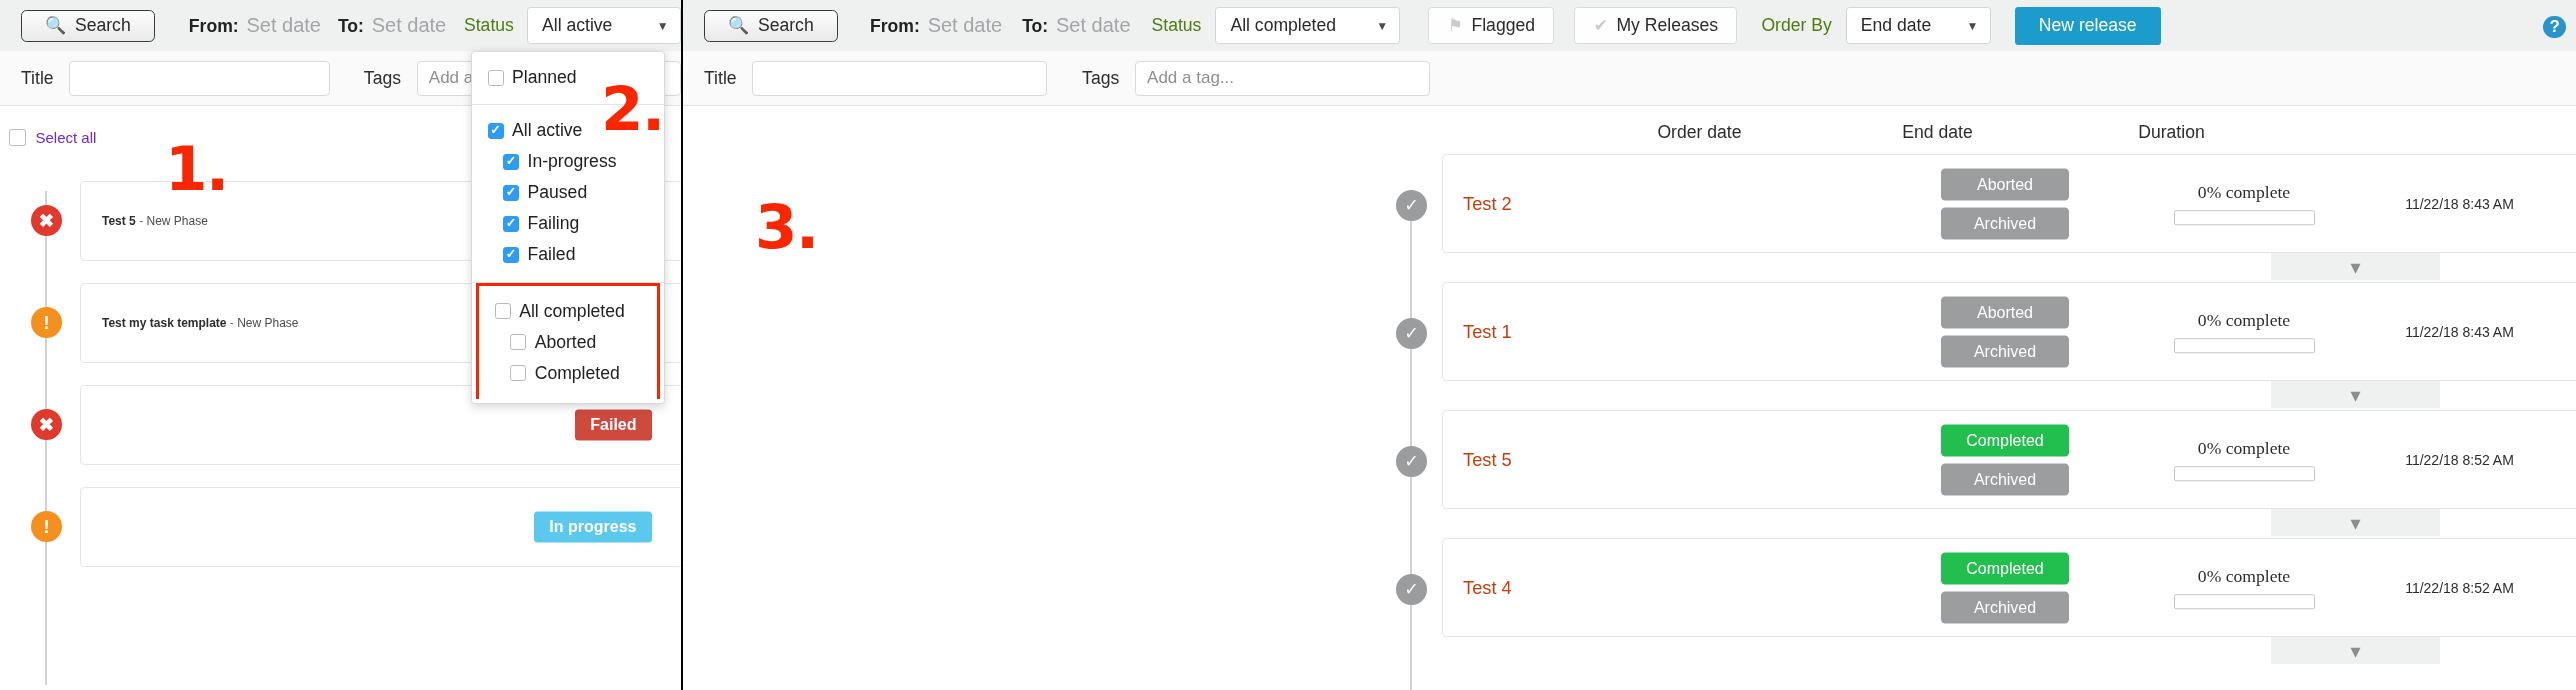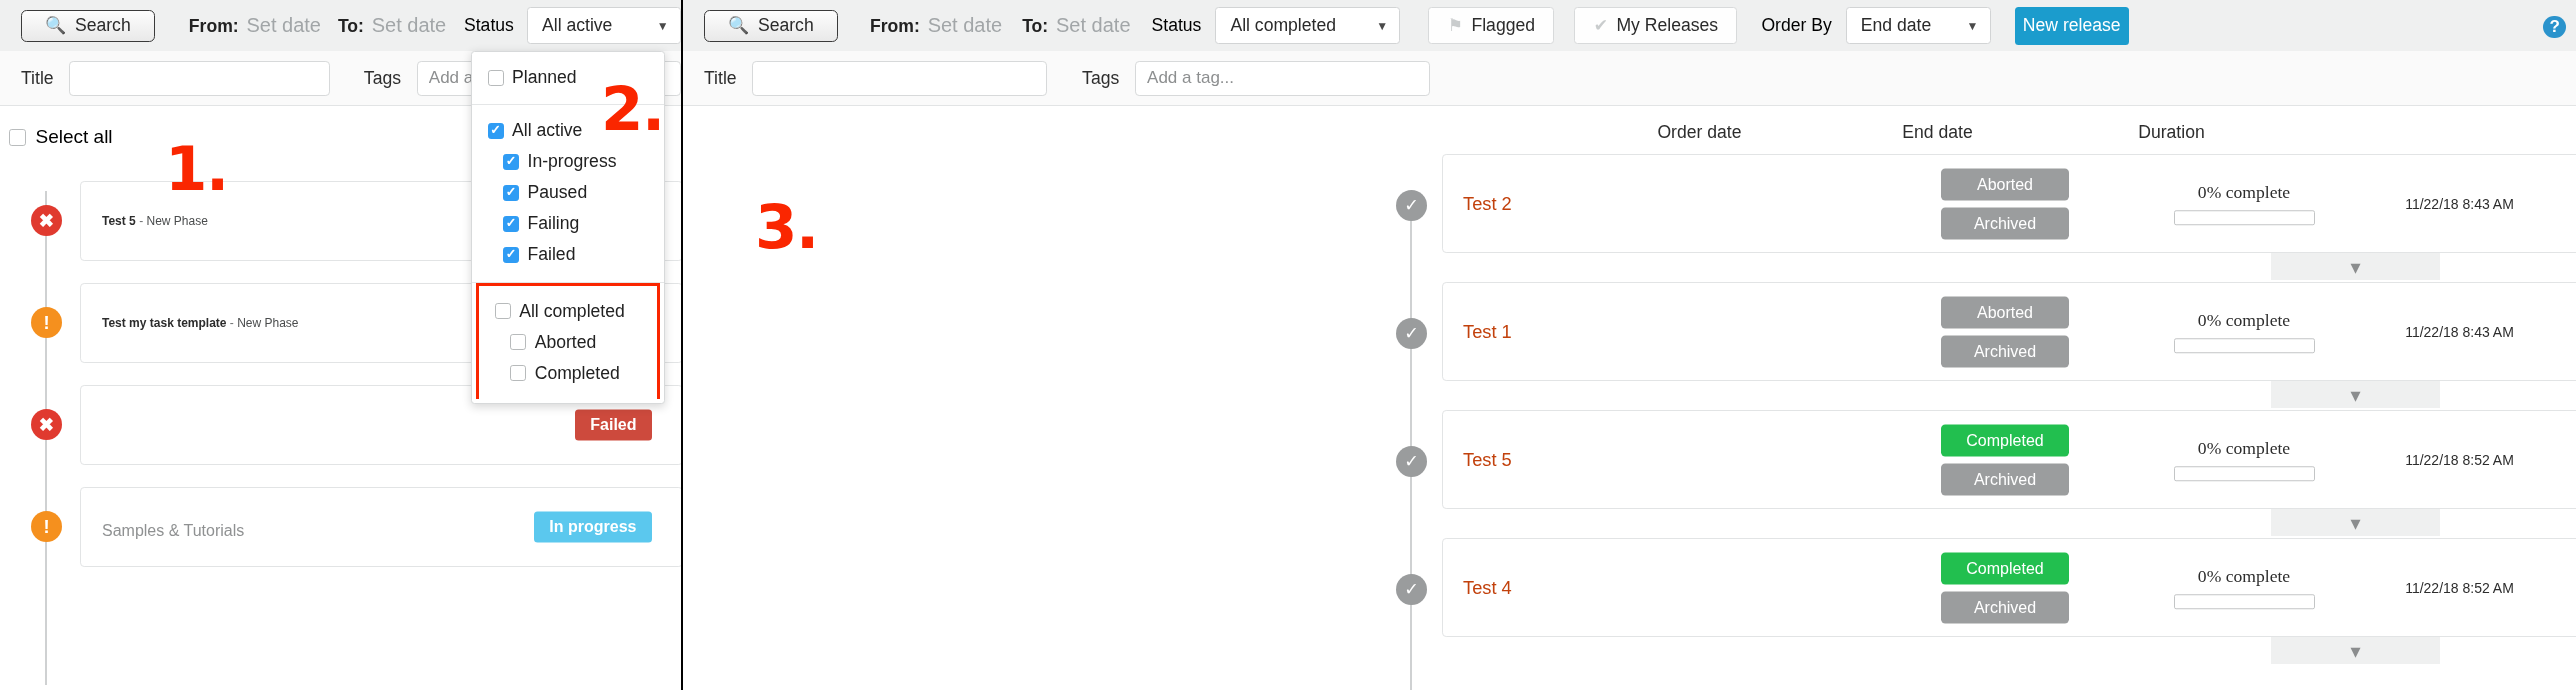--- a/index.html
+++ b/index.html
@@ -49,21 +49,21 @@
     background: linear-gradient(to bottom, #fdfdfd 0%, #e9e9e9 100%);
     font-size: 17.6px; color: #2a2a2a;
     cursor: pointer;
     white-space: nowrap;
   }
   .btn-search .mag { font-size: 17px; font-weight: bold; line-height: 1; }
 
   .fld { display: inline-flex; align-items: baseline; gap: 7.8px; white-space: nowrap; }
   .fld-label { font-size: 17.6px; font-weight: bold; color: #222; }
   .fld-value { font-size: 20px; color: #a2a6a8; }
-  .plain-label { font-size: 17.6px; color: #000000; white-space: nowrap; }
+  .plain-label { font-size: 17.6px; color: #4d7c0f; white-space: nowrap; }
 
   .select-box {
     display: inline-flex; align-items: center; justify-content: space-between;
     height: 37px;
     padding: 0 11.3px 0 14px;
     border: 0.7px solid #d2d4d5;
     border-radius: 3.5px;
     background: #ffffff;
     font-size: 17.6px; color: #2a2a2a;
     cursor: pointer;
@@ -76,21 +76,21 @@
     gap: 8.5px;
     height: 37px; padding: 0 18.3px;
     border: 0.7px solid #d8dadb; border-radius: 3.5px;
     background: #fefefe;
     font-size: 17.6px; color: #2b2b2b;
     cursor: pointer; white-space: nowrap;
   }
   .btn-pill .gi { color: #c9cccd; font-size: 17px; }
   .btn-primary {
     display: inline-flex; align-items: center; justify-content: center;
-    height: 38px; padding: 0 8px;
+    height: 38px; padding: 0 24px;
     border: none; border-radius: 3.5px;
     background: #1b9ccd;
     color: #ffffff; font-size: 17.6px;
     cursor: pointer; white-space: nowrap;
   }
 
   
   .subbar {
     height: 55px;
     background: #fafafa;
@@ -117,21 +117,21 @@
   .selectall {
     display: flex; align-items: center; gap: 10px;
     padding: 15.5px 0 0 8.5px;
     height: 47px;
   }
   .cbx {
     width: 17px; height: 17px;
     border: 0.7px solid #b9bcbd; border-radius: 2.8px;
     background: #fff; display: inline-block; flex: none;
   }
-  .selectall-text { font-size: 19px; color: #000000; }
+  .selectall-text { font-size: 15px; color: #6d28d9; }
 
   .rail {
     position: absolute; left: 45px; top: 85px;
     width: 2.1px; height: 494px; background: #cfd1d2;
   }
   .left-rows { position: absolute; left: 0; top: 68px; width: 683px; }
   .lrow {
     position: relative;
     height: 102px;
     display: flex; align-items: flex-start;
@@ -386,21 +386,20 @@
           <div class="lcard">
             <span class="lbadge failed">Failed</span>
           </div>
         </div>
 
         <div class="lrow">
           <div class="lrow-icon ic-warn">
               <span>!</span>
             </div>
           <div class="lcard">
-            <div class="lcard-sub">Samples &amp; Tutorials</div>
             <span class="lbadge inprogress">In progress</span>
           </div>
         </div>
 
       </div>
     </div>
 
     <div class="dropdown">
 
       <div class="dd-sec">

